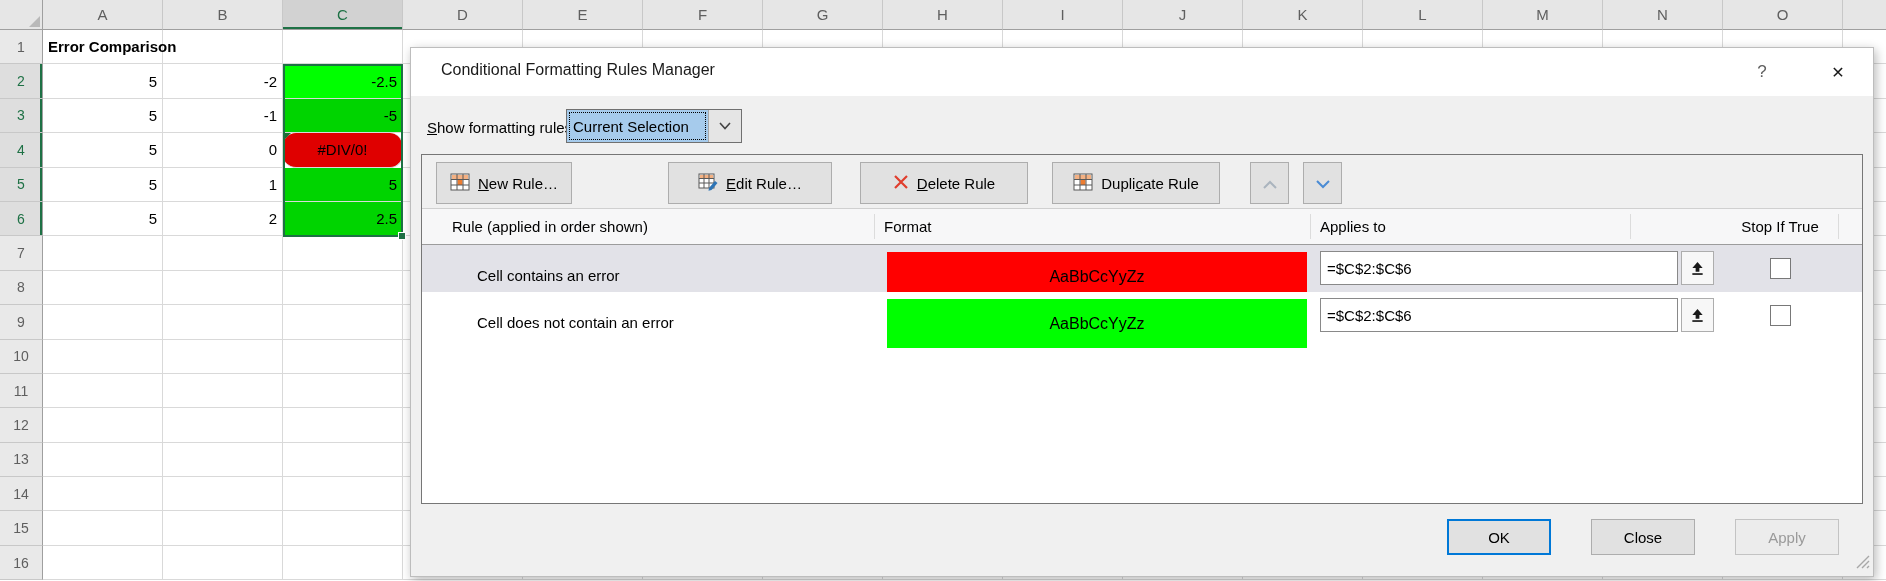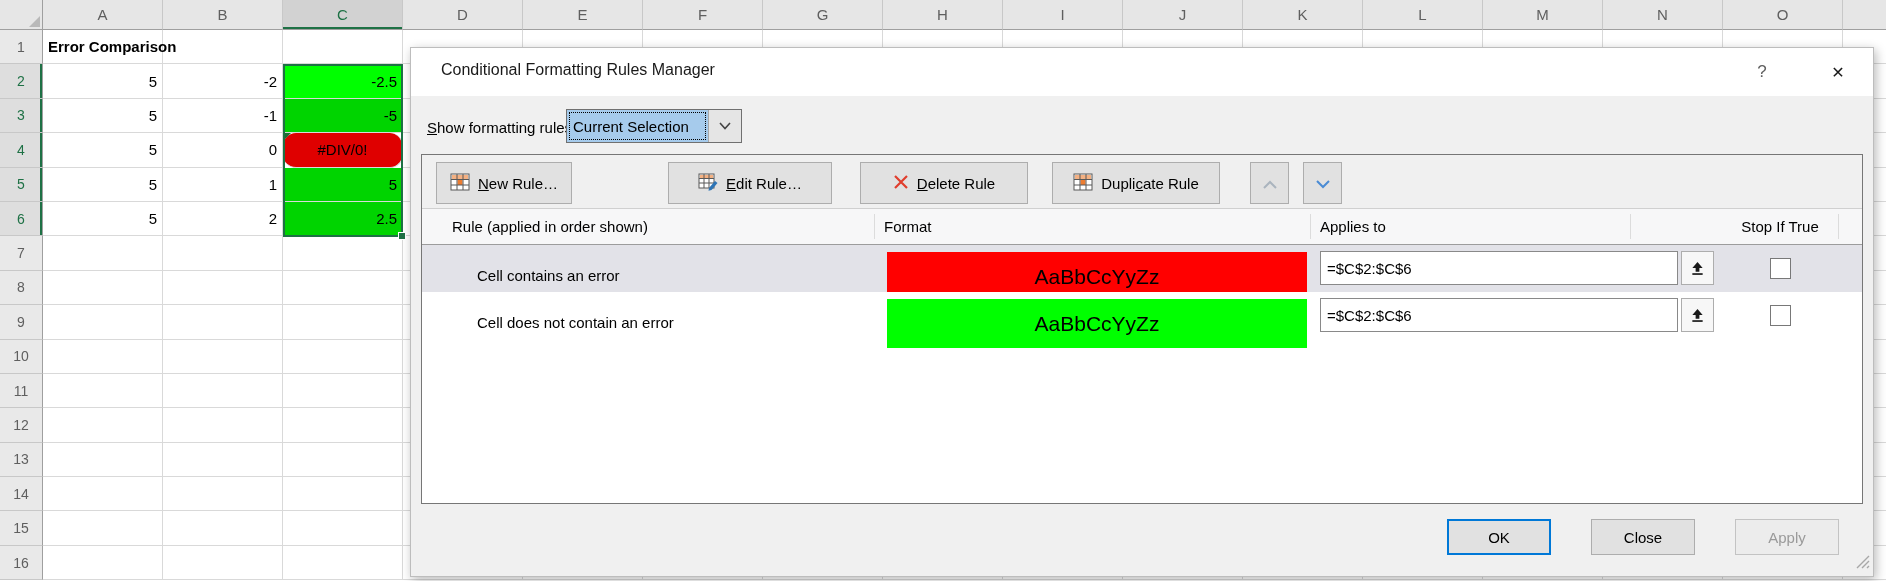--- a/index.html
+++ b/index.html
@@ -69,21 +69,21 @@
   .list-hdr span { position:absolute; top:9px; }
   .lh-rule { left:30px; } .lh-format { left:462px; } .lh-applies { left:898px; }
   .lh-stop { left:1258px; width:200px; text-align:center; }
   .hdr-sep { position:absolute; top:5px; bottom:5px; width:1px; background:#DCDCDC; }
 
   .rule-row { position:absolute; left:0; right:0; height:47px; background:#fff; }
   .rule-row.selected { background:#E2E2E8; }
   .rule-name { position:absolute; left:55px; top:0; height:61px; display:flex;
     align-items:center; font-size:15px; color:#000; }
   .rule-preview { position:absolute; left:465px; top:7px; width:420px; height:49px;
-    display:flex; align-items:center; justify-content:center; font-size:21px; color:#000; }
+    display:flex; align-items:center; justify-content:center; font-size:16px; color:#000; }
   .applies-input { position:absolute; left:898px; top:6px; width:358px; height:34px;
     border:1px solid #898989; background:#fff; font-size:15px; padding:0 6px;
     font-family:"Liberation Sans", sans-serif; color:#000; }
   .picker-btn { position:absolute; left:1259px; top:6px; width:33px; height:34px;
     background:#F7F7F7; border:1px solid #ADADAD; display:flex; align-items:center; justify-content:center; }
   .stop-box { position:absolute; left:1348px; top:13px; width:21px; height:21px;
     background:#fff; border:1px solid #787878; }
 
   .dlg-btn { position:absolute; top:471px; width:104px; height:36px; background:#E1E1E1;
     border:1px solid #ADADAD; display:flex; align-items:center; justify-content:center;

